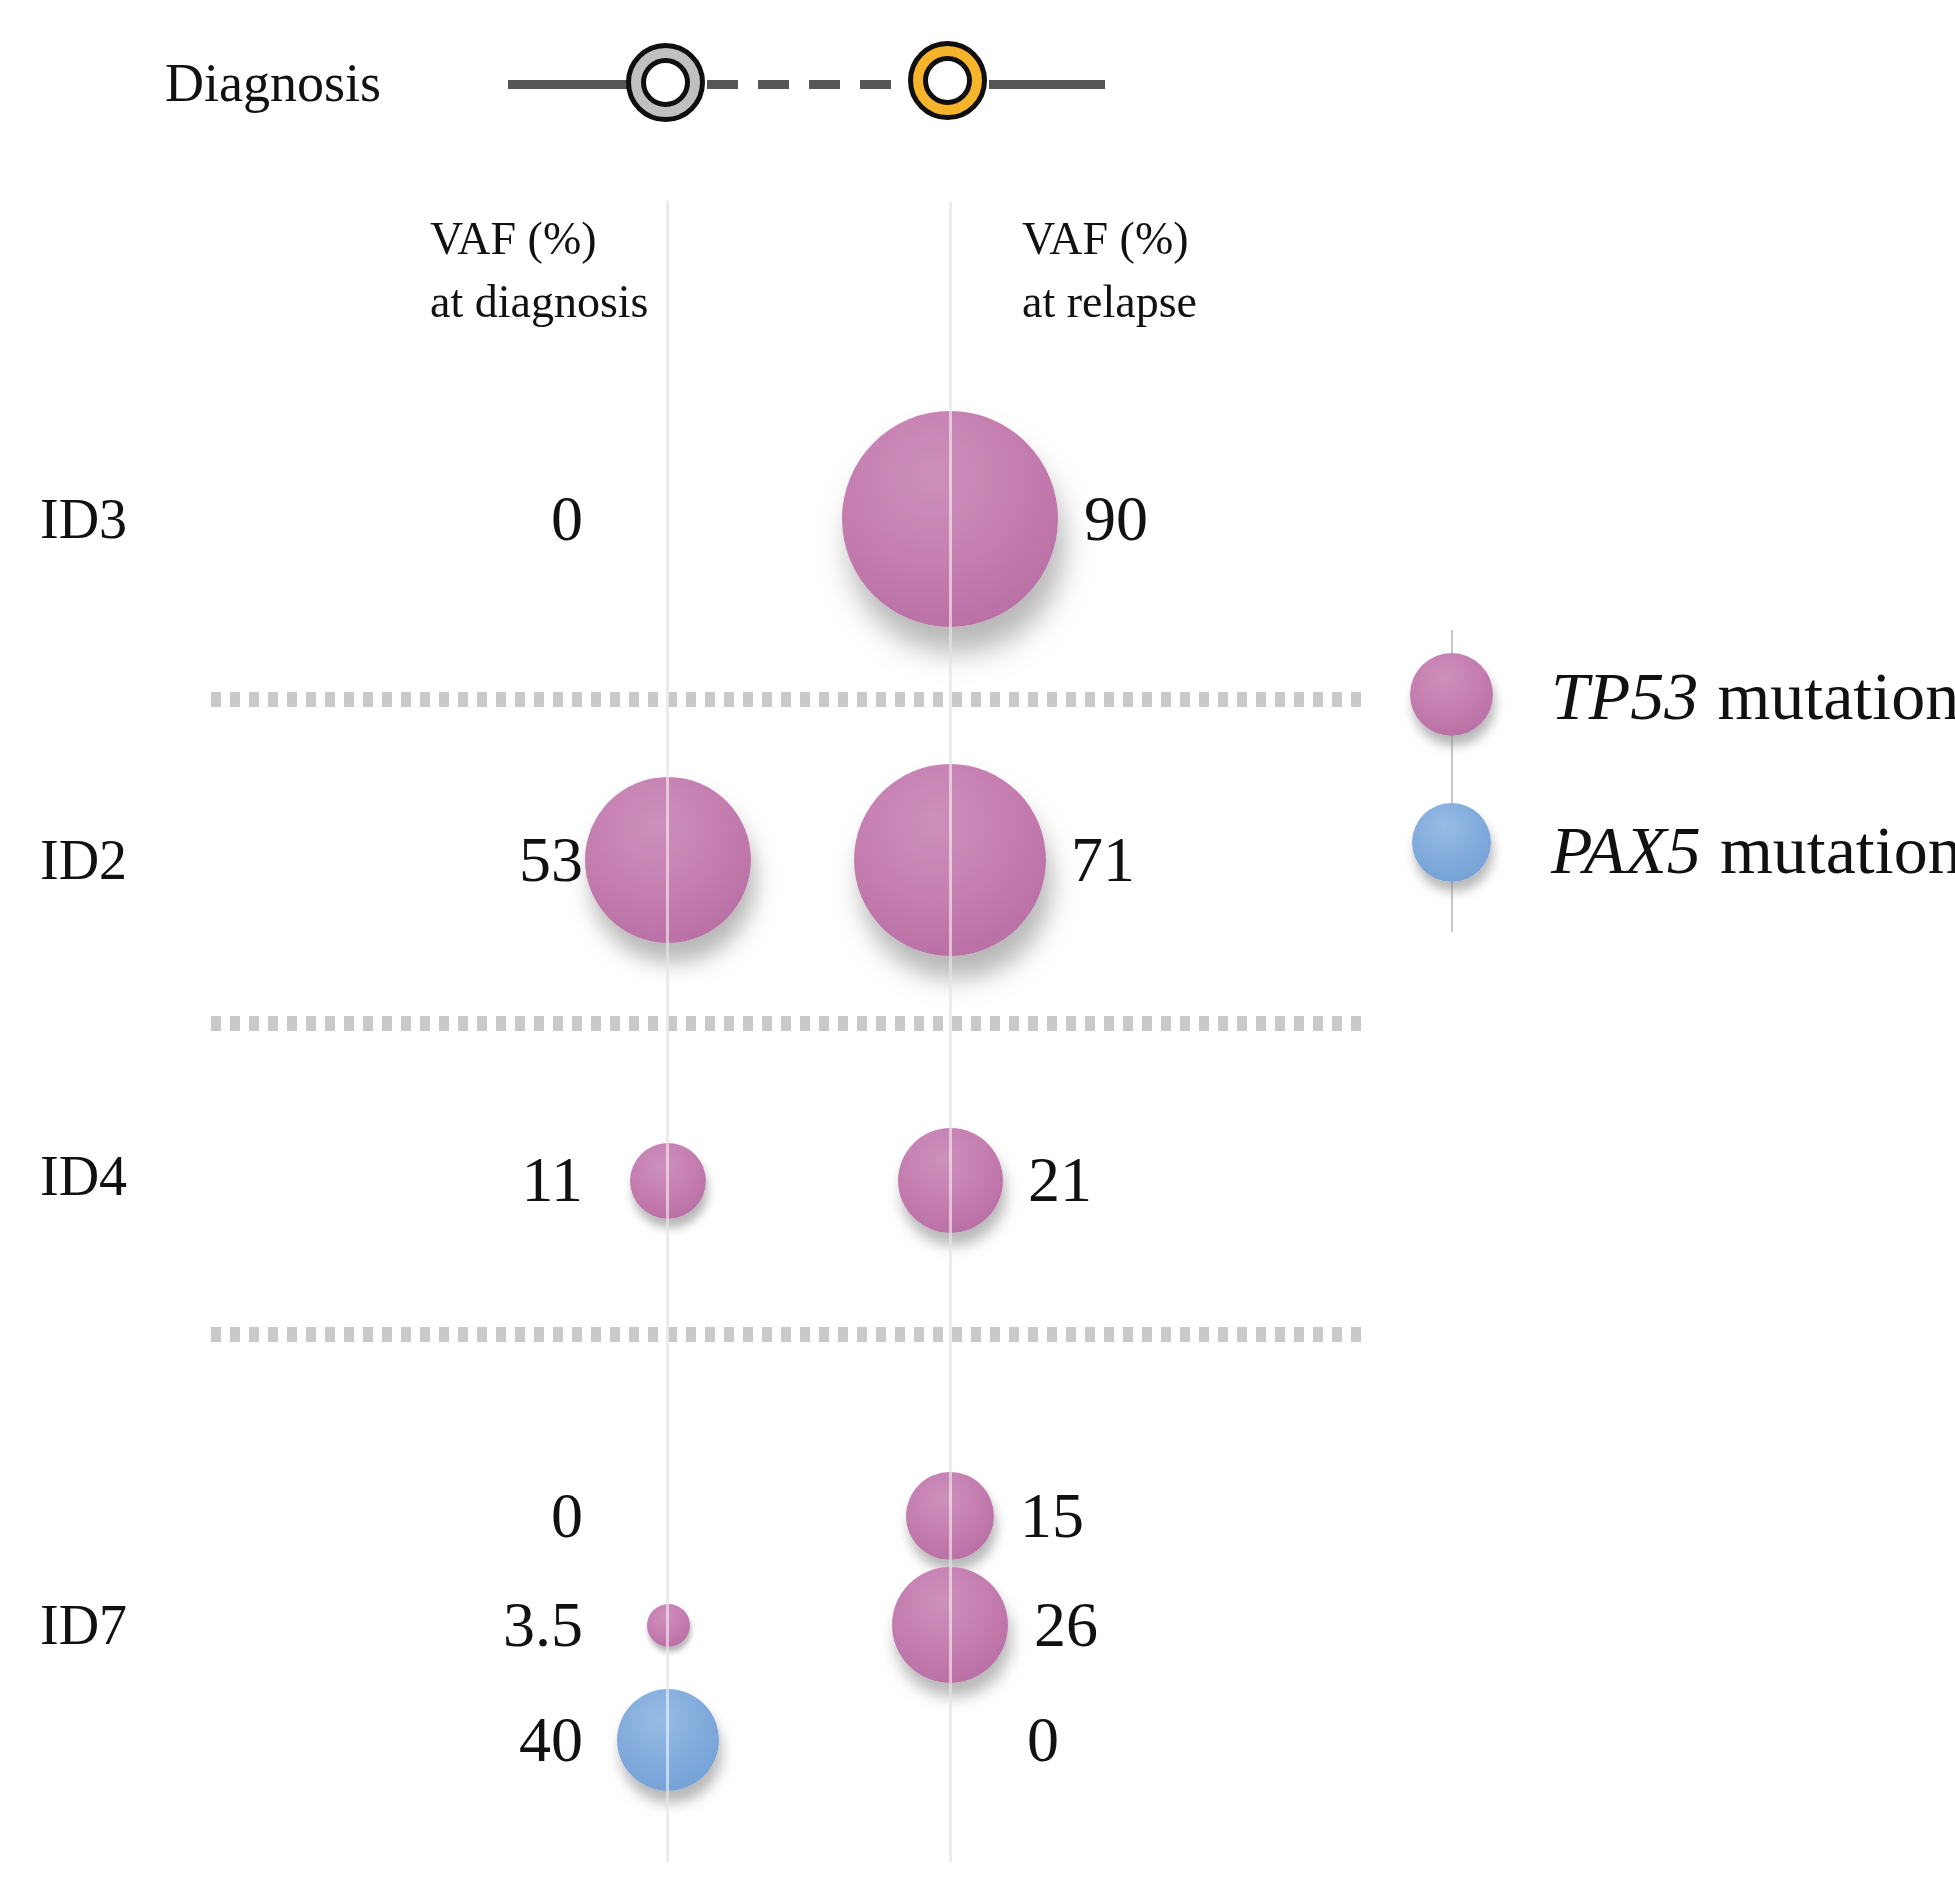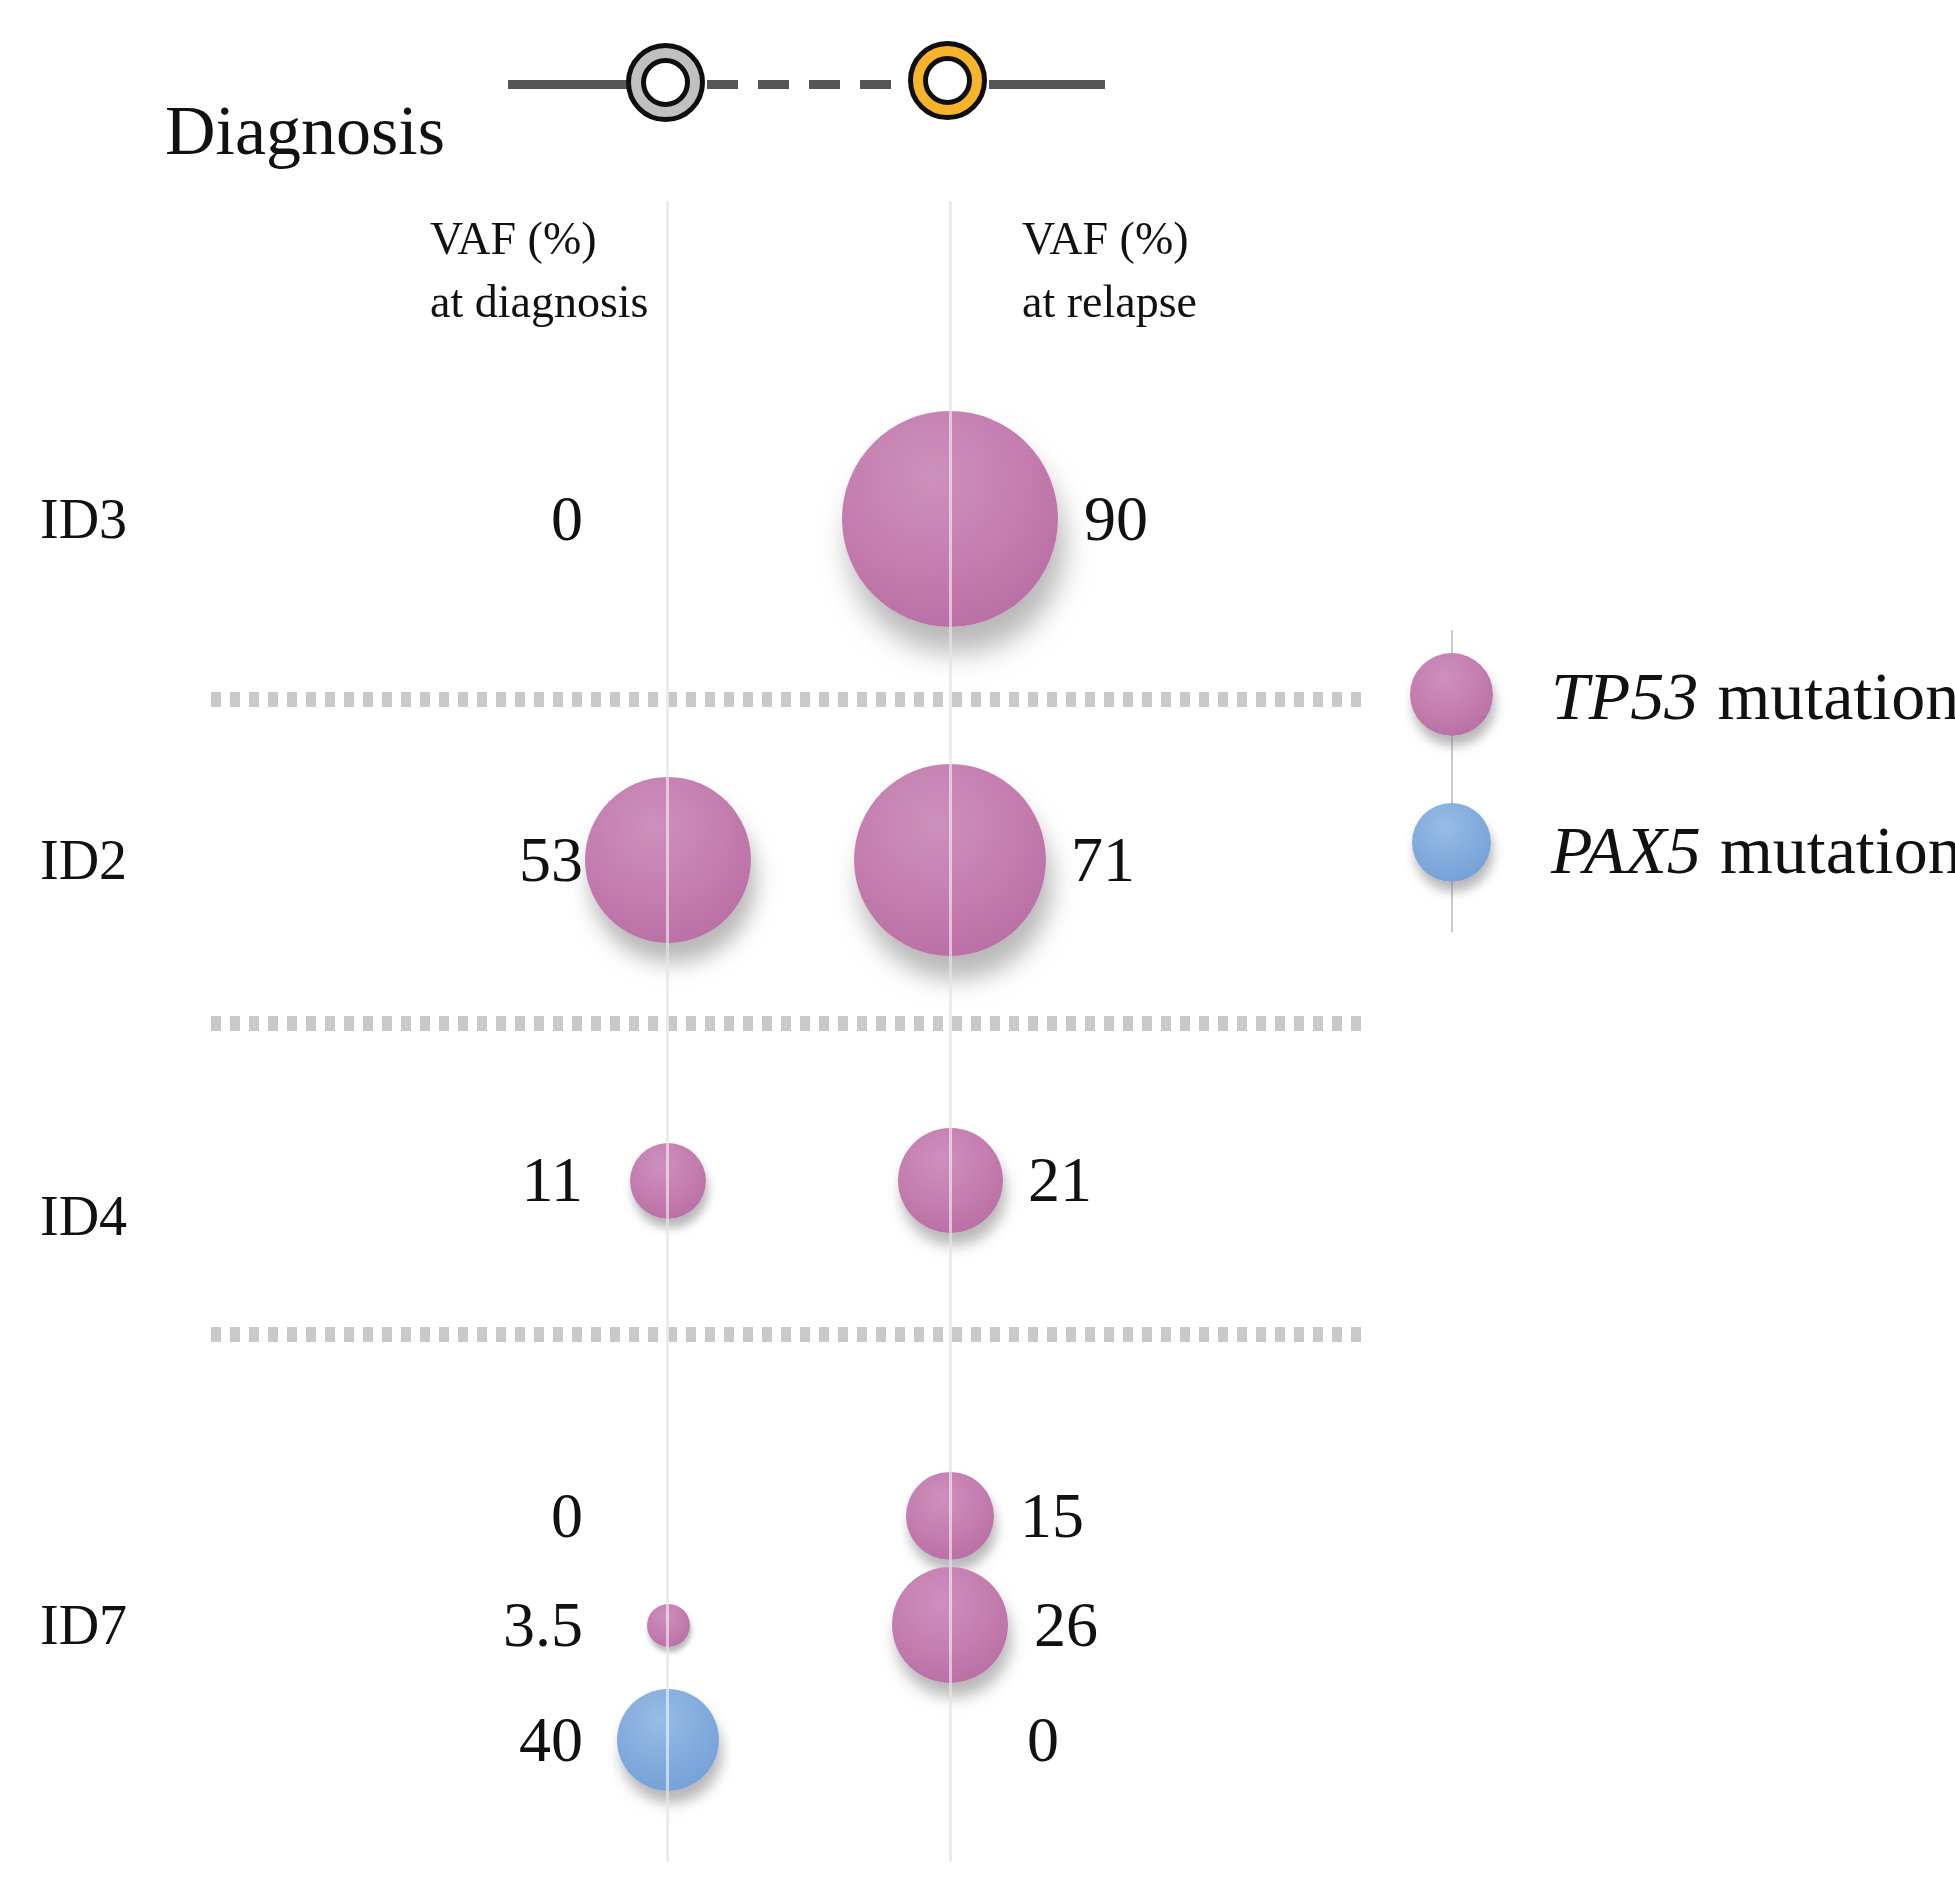--- a/index.html
+++ b/index.html
@@ -9,25 +9,24 @@
     width:1956px;
     height:1901px;
     background:#ffffff;
     overflow:hidden;
     font-family:"Liberation Serif","DejaVu Serif",serif;
     color:#111111;
   }
   
   .tl-label{
     position:absolute;
-    font-size:70px;
-    line-height:1;
-    transform:translateY(-50%);
-    white-space:nowrap;
-    margin-top:48px;
+    font-size:54px;
+    line-height:1;
+    transform:translateY(-50%);
+    white-space:nowrap;
   }
   .tl-solid{
     position:absolute;
     height:9px;
     background:#565656;
   }
   .tl-dashed{
     position:absolute;
     height:9px;
     background:repeating-linear-gradient(90deg,#565656 0 31px,transparent 31px 51px);
@@ -159,21 +158,21 @@
       <div class="separator" style="left: 211px; top: 1327px; width: 1157px;"></div>
       <div class="id-label" style="top: 519px;">ID3</div>
       <div class="value-label diag" style="top: 519px;">0</div>
       <div class="bubble tp53" style="left: 842px; top: 411px; width: 216px; height: 216px; font-size: 108px;"></div>
       <div class="value-label" style="left: 1084px; top: 519px;">90</div>
       <div class="id-label" style="top: 860px;">ID2</div>
       <div class="value-label diag" style="top: 860px;">53</div>
       <div class="bubble tp53" style="left: 585px; top: 777px; width: 166px; height: 166px; font-size: 83px;"></div>
       <div class="bubble tp53" style="left: 854px; top: 764px; width: 192px; height: 192px; font-size: 96px;"></div>
       <div class="value-label" style="left: 1071px; top: 860px;">71</div>
-      <div class="id-label" style="top: 1216px;">ID4</div>
+      <div class="id-label" style="top: 1176px;">ID4</div>
       <div class="value-label diag" style="top: 1180px;">11</div>
       <div class="bubble tp53" style="left: 630px; top: 1143px; width: 76px; height: 76px; font-size: 38px;"></div>
       <div class="bubble tp53" style="left: 898px; top: 1128px; width: 105px; height: 105px; font-size: 52px;"></div>
       <div class="value-label" style="left: 1028px; top: 1180px;">21</div>
       <div class="id-label" style="top: 1625px;">ID7</div>
       <div class="value-label diag" style="top: 1516px;">0</div>
       <div class="bubble tp53" style="left: 906px; top: 1472px; width: 88px; height: 88px; font-size: 44px;"></div>
       <div class="value-label" style="left: 1020px; top: 1516px;">15</div>
       <div class="value-label diag" style="top: 1625px;">3.5</div>
       <div class="bubble tp53" style="left: 647px; top: 1604px; width: 43px; height: 43px; font-size: 21.3px;"></div>

